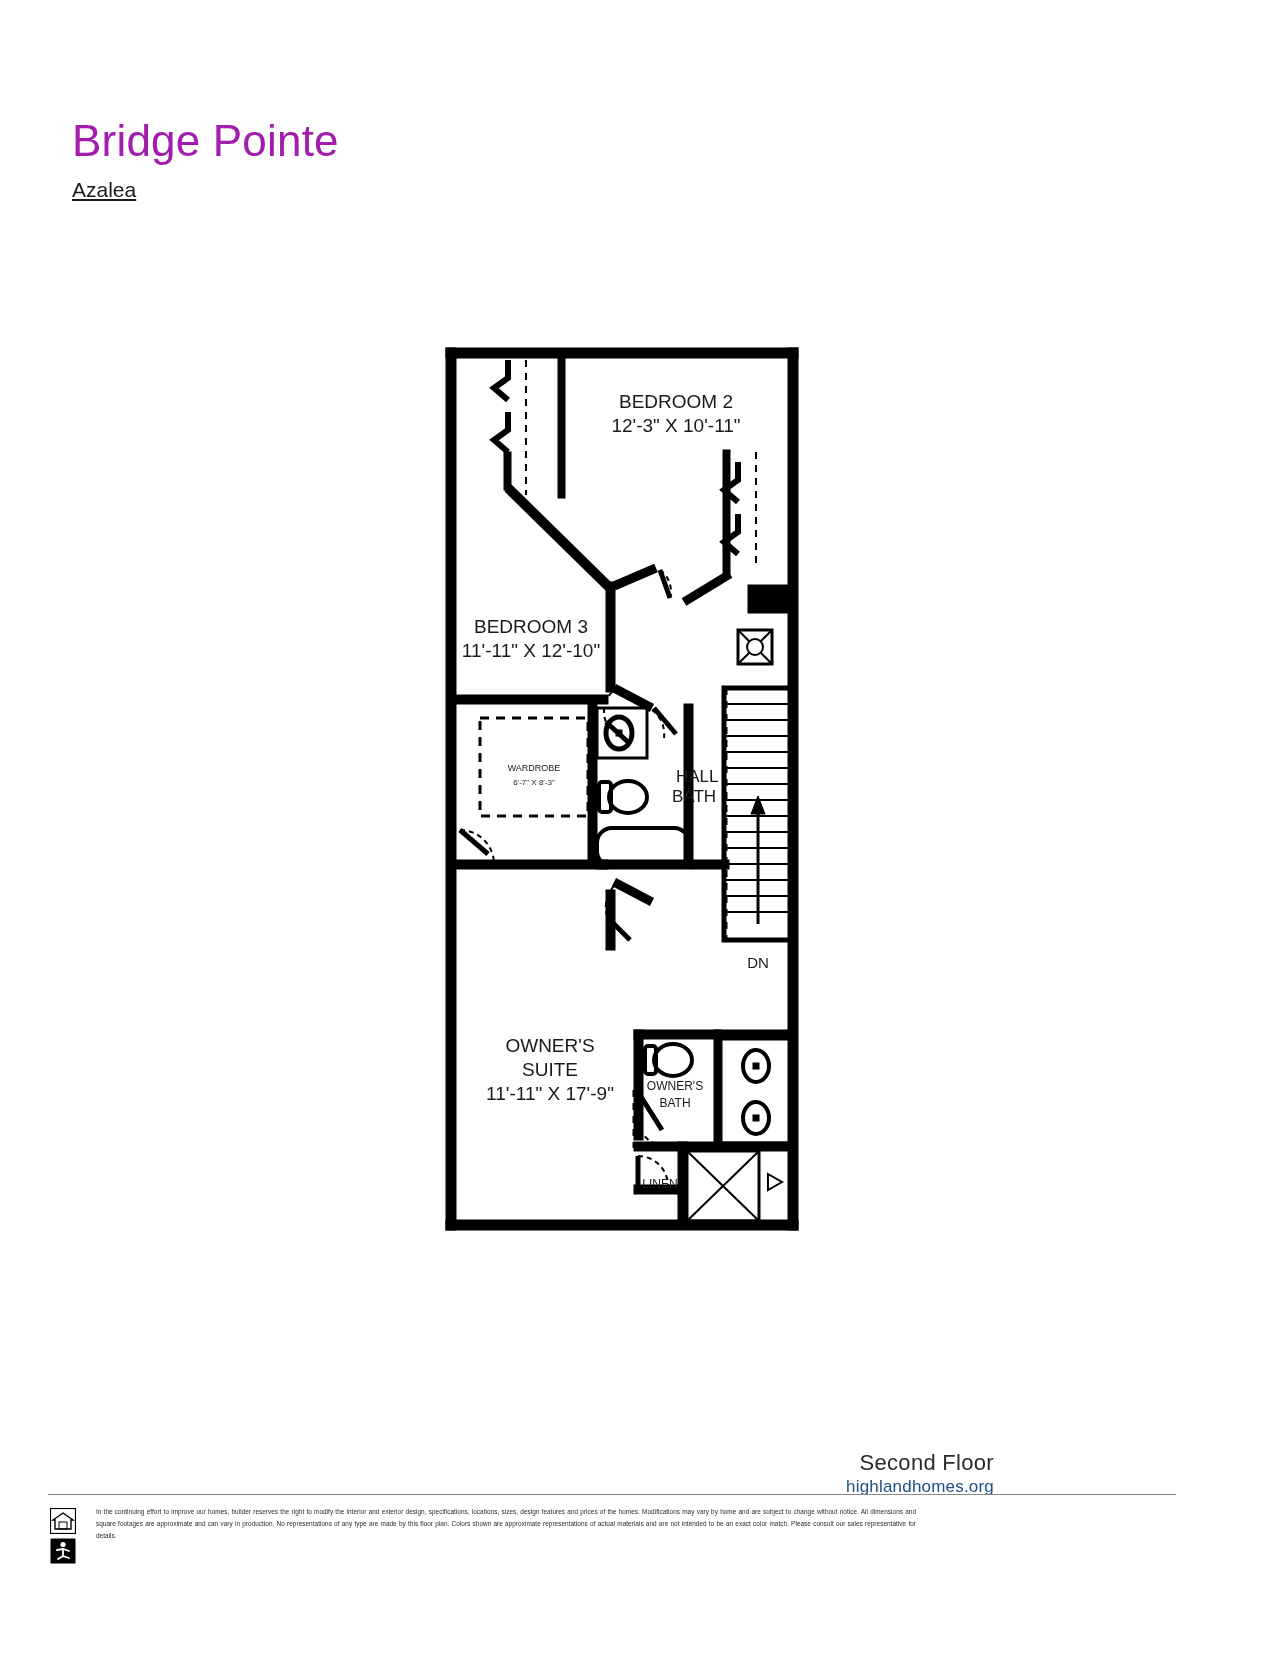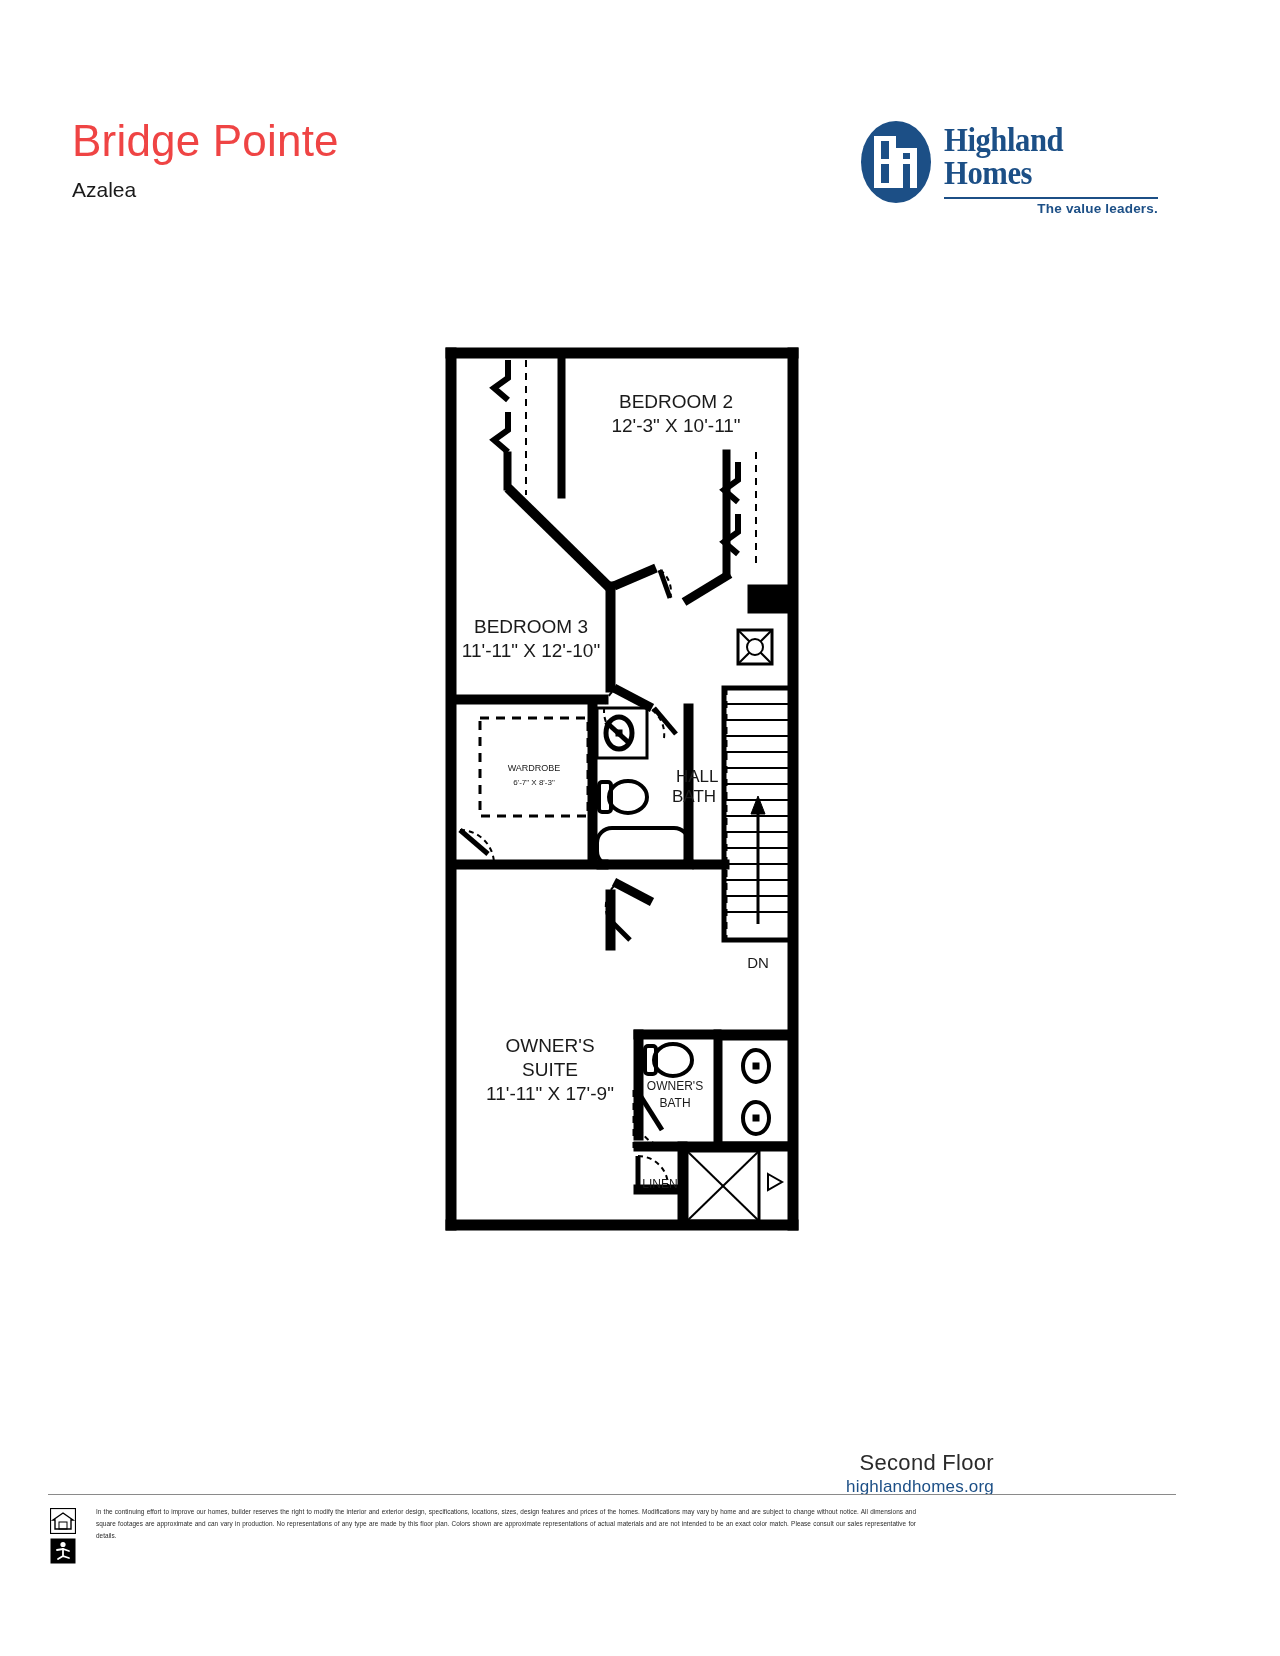--- a/index.html
+++ b/index.html
@@ -11,24 +11,24 @@
     color:#1a1a1a;
     position:relative;
     overflow:hidden;
   }
 
   
   .header { position:absolute; left:0; top:0; width:1280px; height:260px; }
   .title-block { position:absolute; left:72px; top:118px; }
   .plan-title {
     font-size:44px; font-weight:400; letter-spacing:0.2px;
-    line-height:1.05; color:#ef4444;
+    line-height:1.05; color:#a21caf;
   }
   .plan-subtitle {
-    font-size:21px; font-weight:400; margin-top:14px; color:#1a1a1a;
+    font-size:21px; font-weight:400; margin-top:14px; color:#1a1a1a;text-decoration:underline;
   }
 
   .logo-block { position:absolute; left:858px; top:118px; width:300px; height:100px; }
   .logo-mark {
     position:absolute; left:0; top:2px; width:76px; height:84px;
   }
   .logo-text { position:absolute; left:86px; top:6px; width:214px; }
   .logo-name {
     font-family:"Liberation Serif", serif;
     font-weight:bold; font-size:33px; line-height:1;
@@ -72,38 +72,20 @@
 </head>
 <body>
 
 <div class="header">
 
   <div class="title-block">
     <div class="plan-title">Bridge Pointe</div>
     <div class="plan-subtitle">Azalea</div>
   </div>
 
-  <div class="logo-block">
-    <svg class="logo-mark" viewBox="0 0 76 84">
-      <ellipse cx="38" cy="42" rx="35" ry="41" fill="#1c4f86"></ellipse>
-
-      <rect x="16" y="16" width="7" height="52" fill="#ffffff"></rect>
-      <rect x="16" y="16" width="22" height="5" fill="#ffffff"></rect>
-      <rect x="16" y="63" width="22" height="5" fill="#ffffff"></rect>
-      <rect x="31" y="16" width="7" height="52" fill="#ffffff"></rect>
-      <rect x="38" y="28" width="7" height="40" fill="#ffffff"></rect>
-      <rect x="38" y="28" width="21" height="5" fill="#ffffff"></rect>
-      <rect x="52" y="28" width="7" height="40" fill="#ffffff"></rect>
-      <rect x="16" y="39" width="43" height="5" fill="#ffffff"></rect>
-    </svg>
-    <div class="logo-text">
-      <div class="logo-name">Highland Homes</div>
-      <div class="logo-tag">The value leaders.</div>
-    </div>
-  </div>
 
 </div>
 
 <div class="plan-wrap">
 <svg class="plan-svg" width="420" height="950" viewBox="0 0 420 950">
 
   <g fill="none" stroke="#000000">
 
     <rect x="8" y="18" width="10" height="882" fill="#000"></rect>
 

